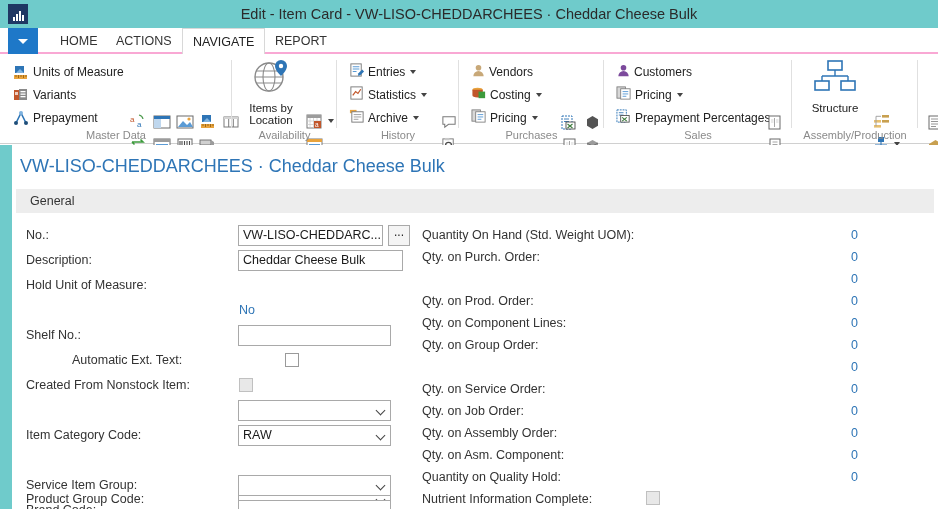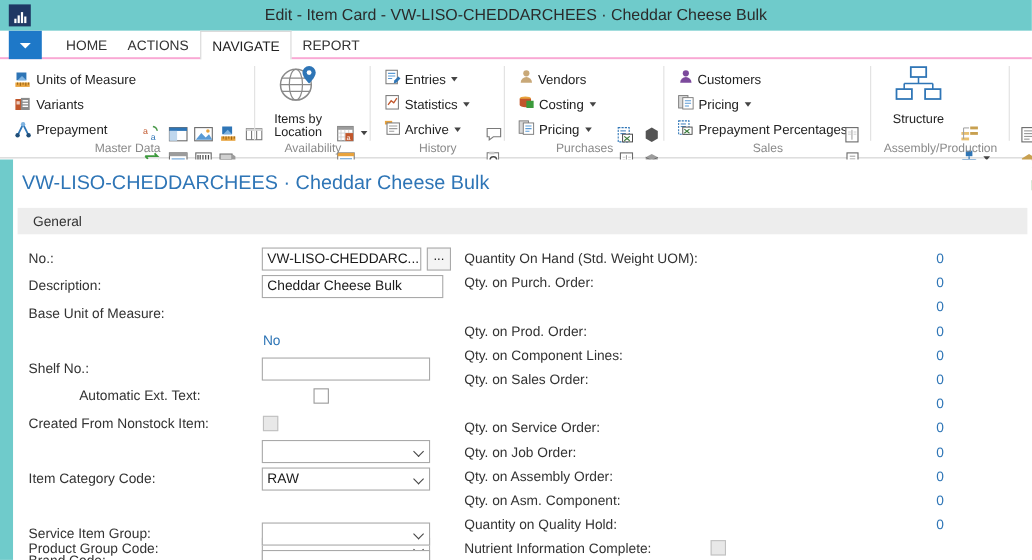--- a/index.html
+++ b/index.html
@@ -703,21 +703,21 @@
     <div class="fbox" style="left:212px; width:145px;">VW-LISO-CHEDDARC...</div>
     <div class="ellipsis-btn" style="left:362px;">...</div>
   </div>
 
   <div class="fieldrow" style="left:14px; top:103px; width:380px;">
     <span class="flabel">Description:</span>
     <div class="fbox" style="left:212px; width:165px;">Cheddar Cheese Bulk</div>
   </div>
 
   <div class="fieldrow" style="left:14px; top:128px; width:380px;">
-    <span class="flabel">Base Unit of Measure:</span>
+    <span class="flabel">Hold Unit of Measure:</span>
   </div>
 
   <div class="fieldrow" style="left:14px; top:153px; width:380px;">
     <span class="fvalue-text" style="left:213px;">No</span>
   </div>
 
   <div class="fieldrow" style="left:14px; top:178px; width:380px;">
     <span class="flabel">Shelf No.:</span>
     <div class="fbox" style="left:212px; width:153px;"></div>
   </div>
@@ -789,21 +789,21 @@
     <span class="flabel">Qty. on Prod. Order:</span>
     <span class="fnum" style="right:34px; width:60px;">0</span>
   </div>
 
   <div class="fieldrow" style="left:410px; top:166px; width:470px;">
     <span class="flabel">Qty. on Component Lines:</span>
     <span class="fnum" style="right:34px; width:60px;">0</span>
   </div>
 
   <div class="fieldrow" style="left:410px; top:188px; width:470px;">
-    <span class="flabel">Qty. on Sales Order:</span>
+    <span class="flabel">Qty. on Group Order:</span>
     <span class="fnum" style="right:34px; width:60px;">0</span>
   </div>
 
   <div class="fieldrow" style="left:410px; top:210px; width:470px;">
     <span class="fnum" style="right:34px; width:60px;">0</span>
   </div>
 
   <div class="fieldrow" style="left:410px; top:232px; width:470px;">
     <span class="flabel">Qty. on Service Order:</span>
     <span class="fnum" style="right:34px; width:60px;">0</span>

